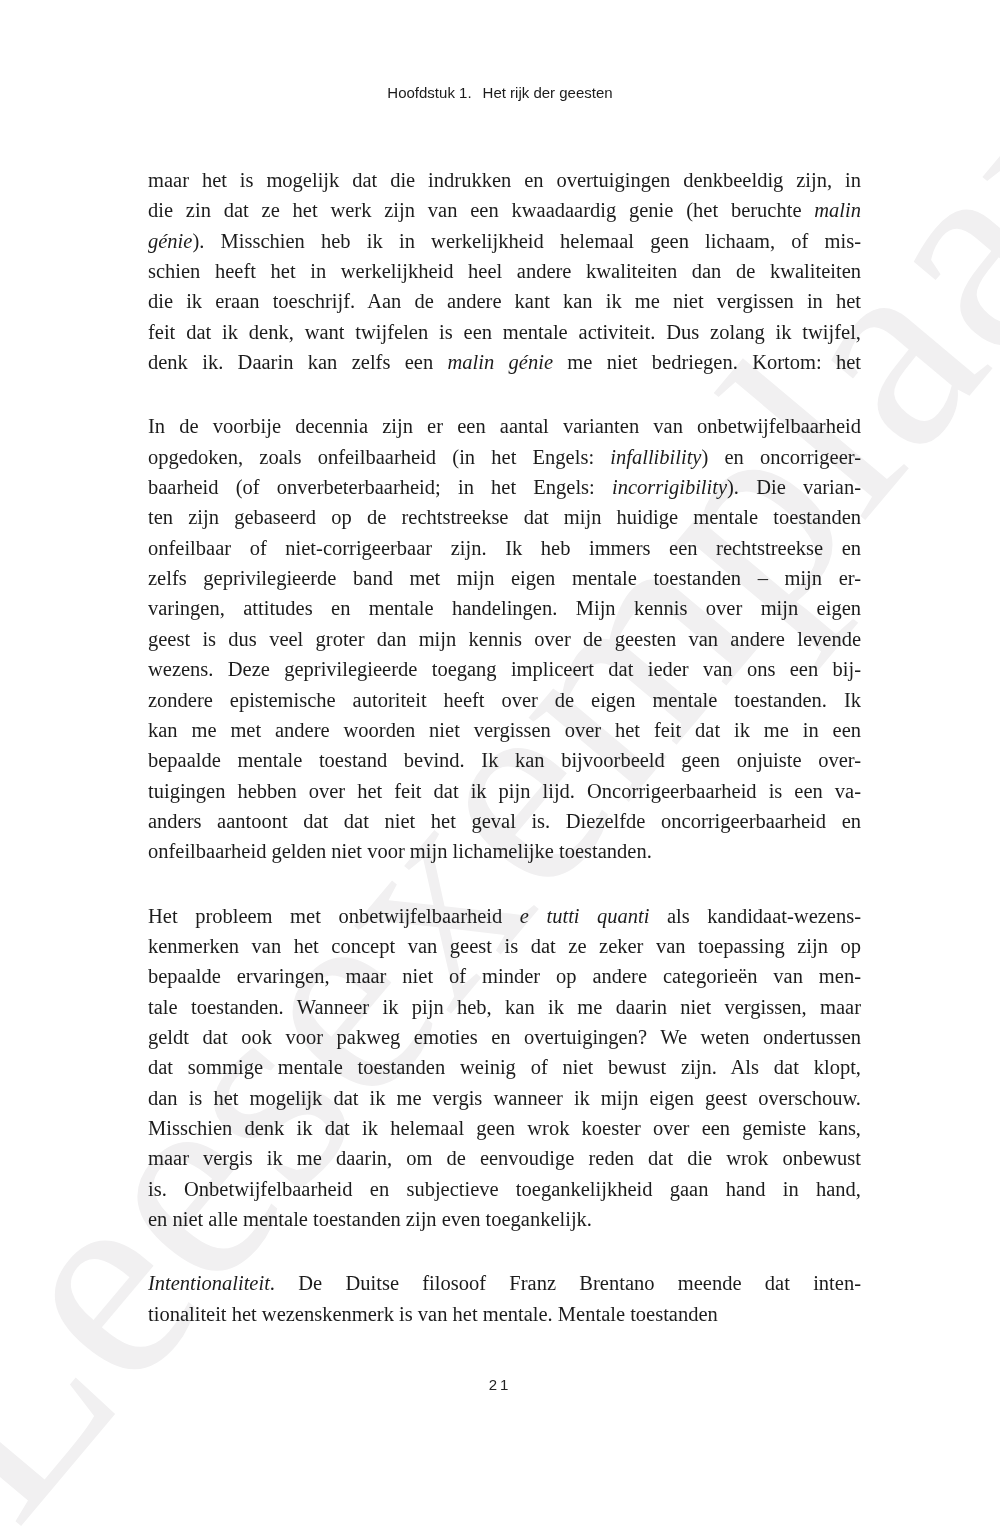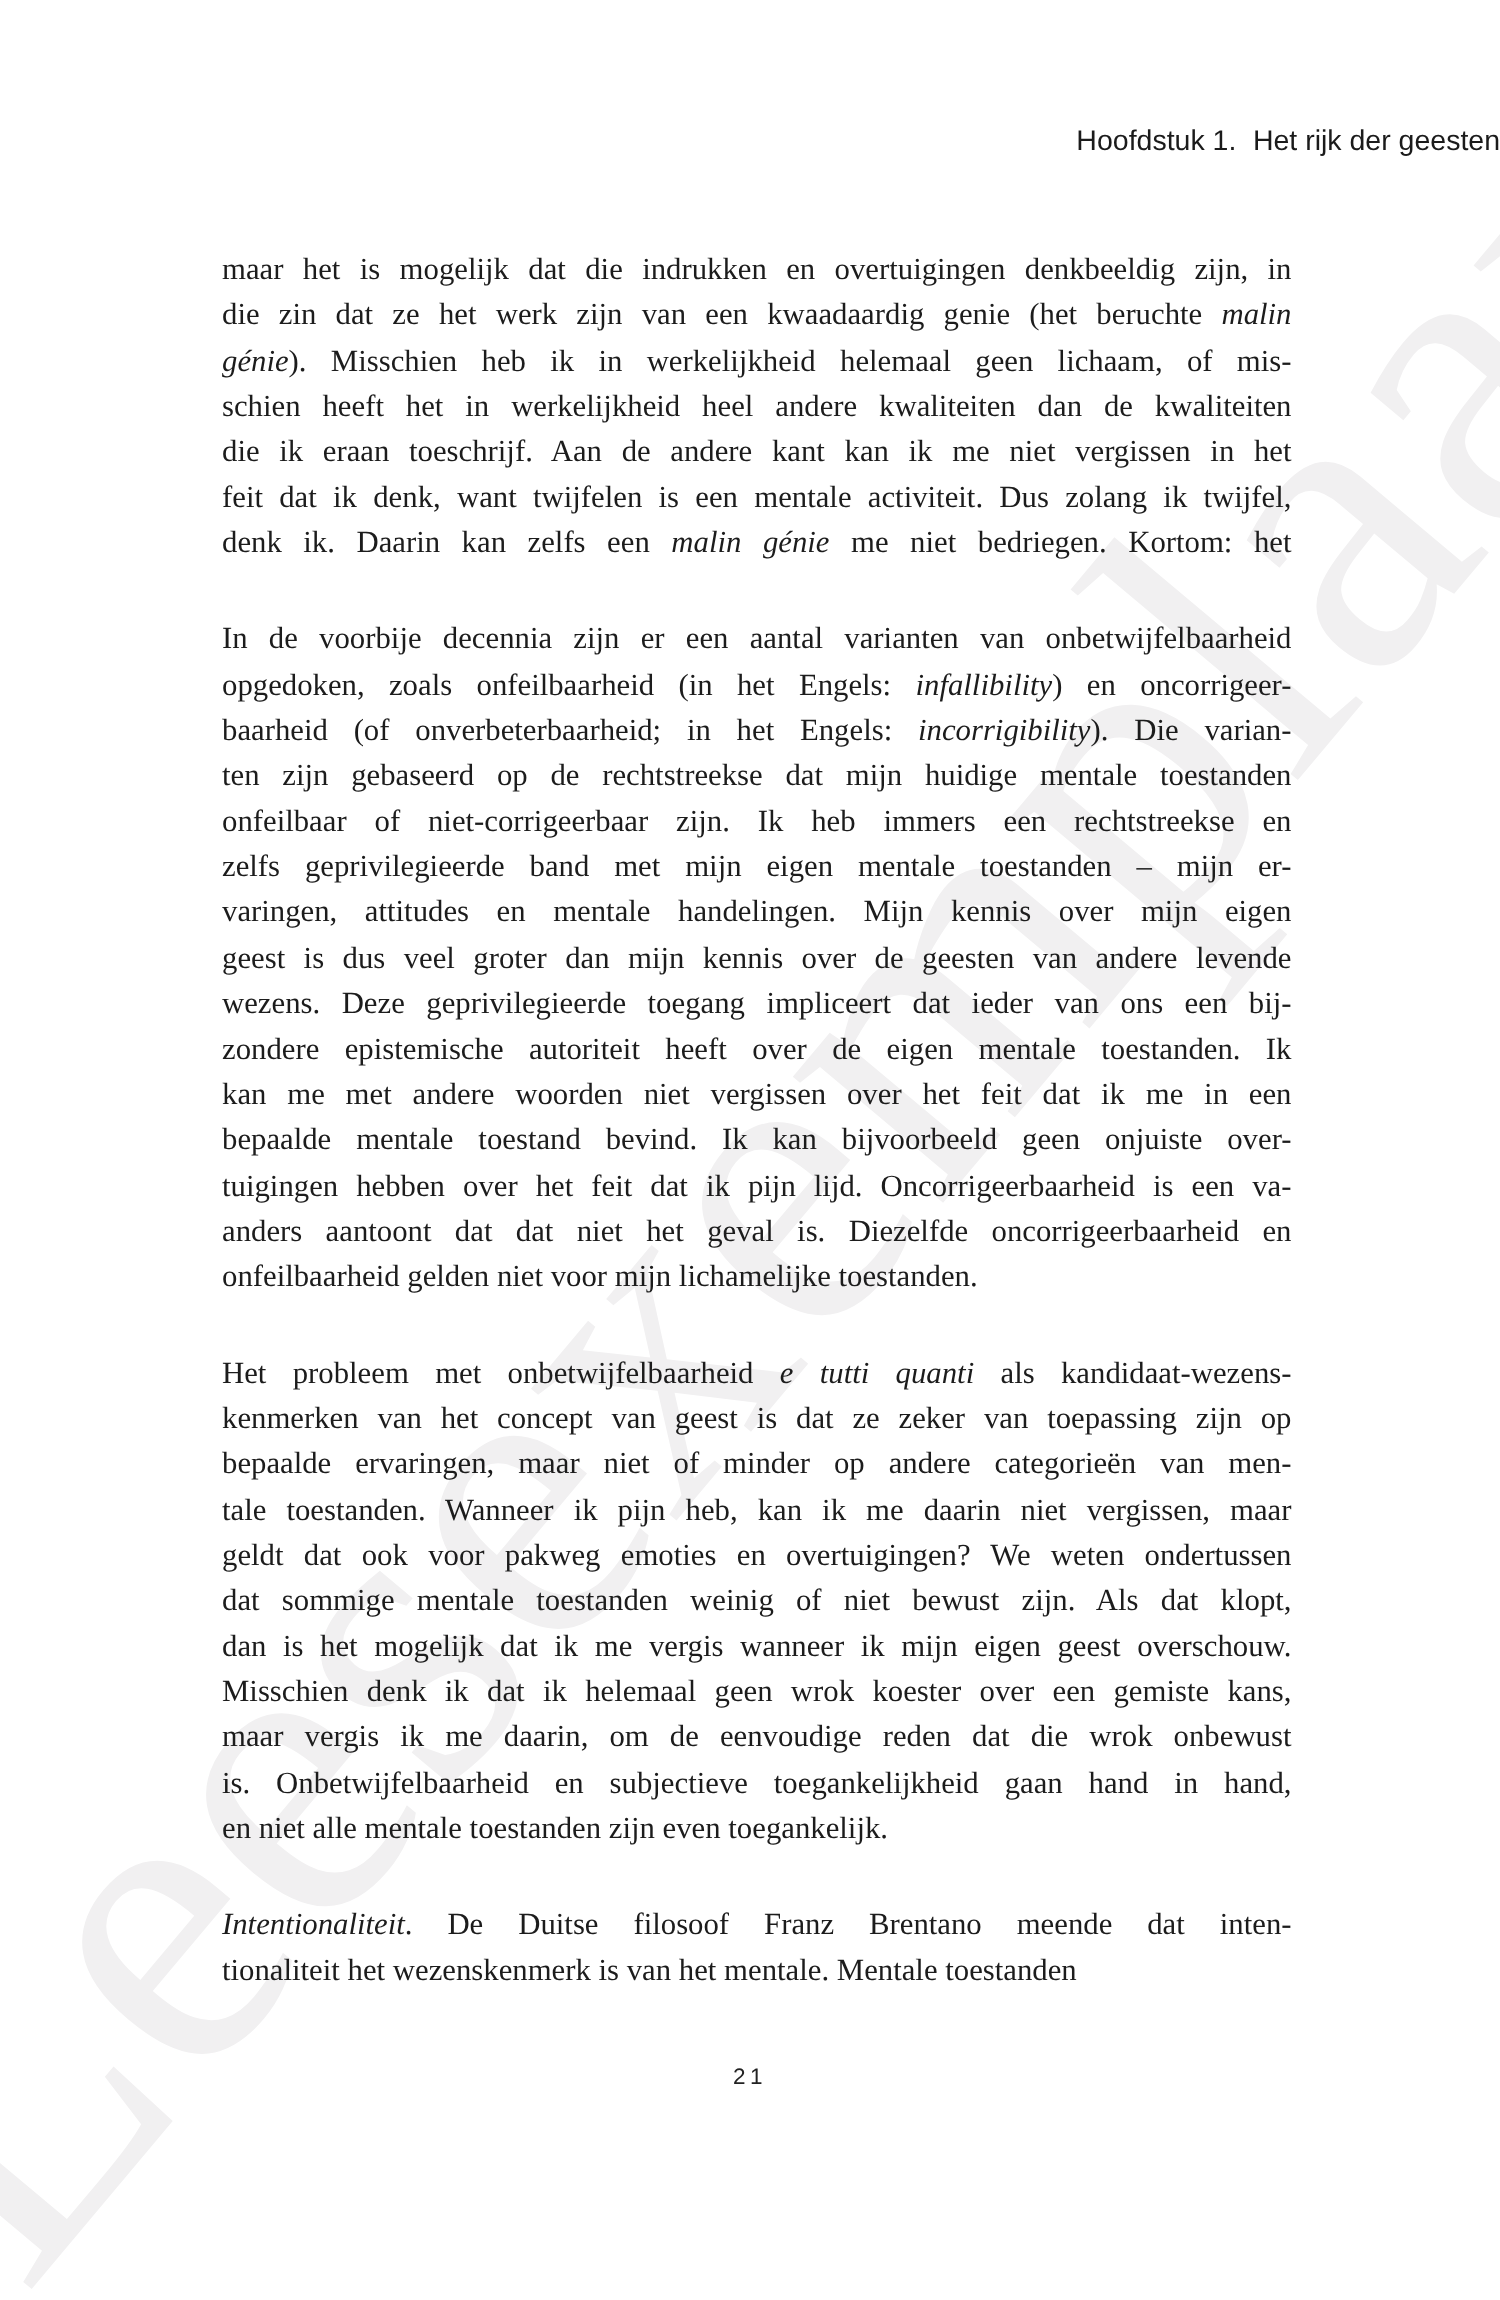--- a/index.html
+++ b/index.html
@@ -23,23 +23,23 @@
     white-space: nowrap;
     color: #f1f0f1;
     z-index: 0;
     user-select: none;
   }
   .running-header {
     position: absolute;
     top: 84px;
     left: 0;
     width: 100%;
-    text-align: right;
+    text-align: center;
     font-family: "Liberation Sans", sans-serif;
-    font-size: 19px;
+    font-size: 15px;
     color: #1b1b1b;
     z-index: 1;
   }
   .running-header .chapter-no { margin-right: 11px; }
   .text-block {
     position: absolute;
     left: 148px;
     top: 165px;
     width: 713px;
     z-index: 1;

